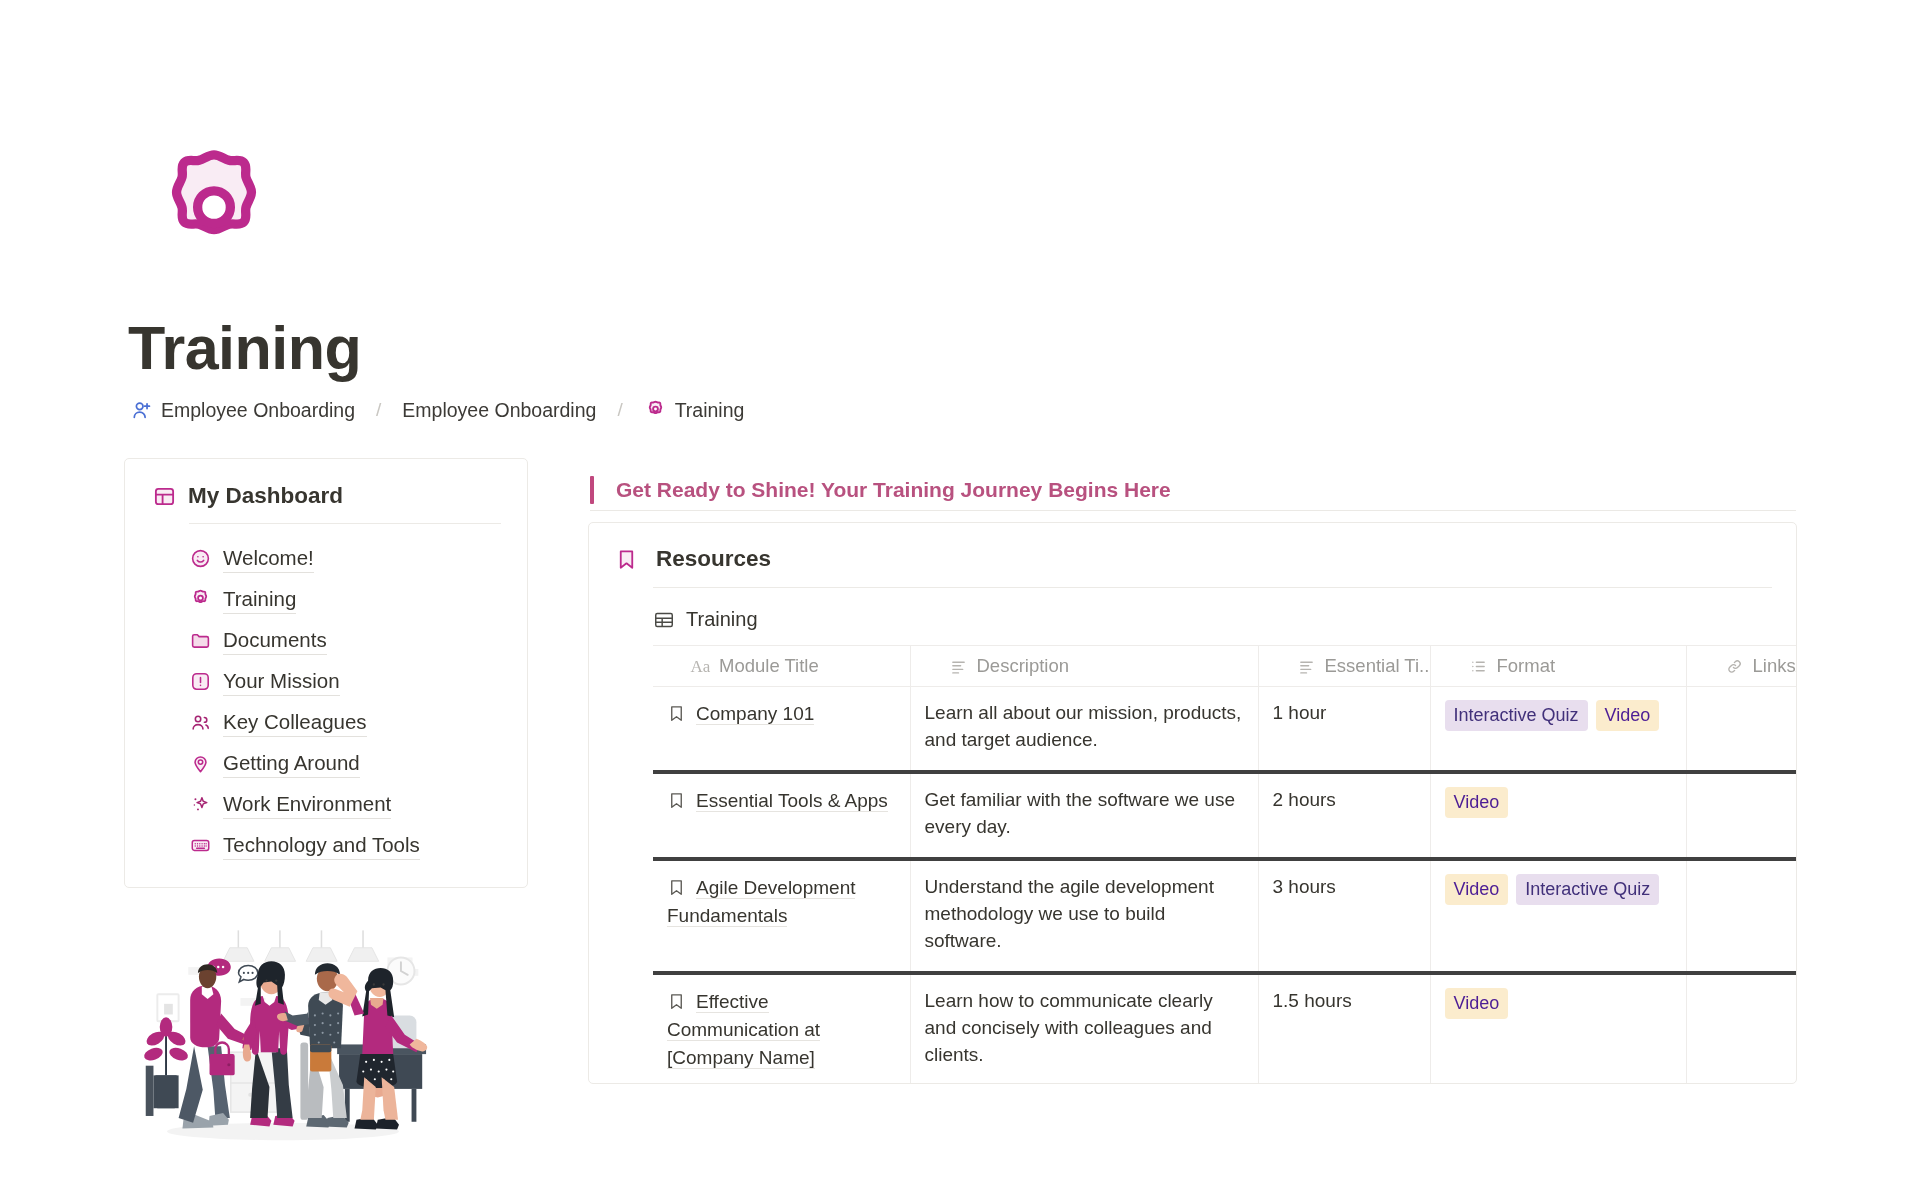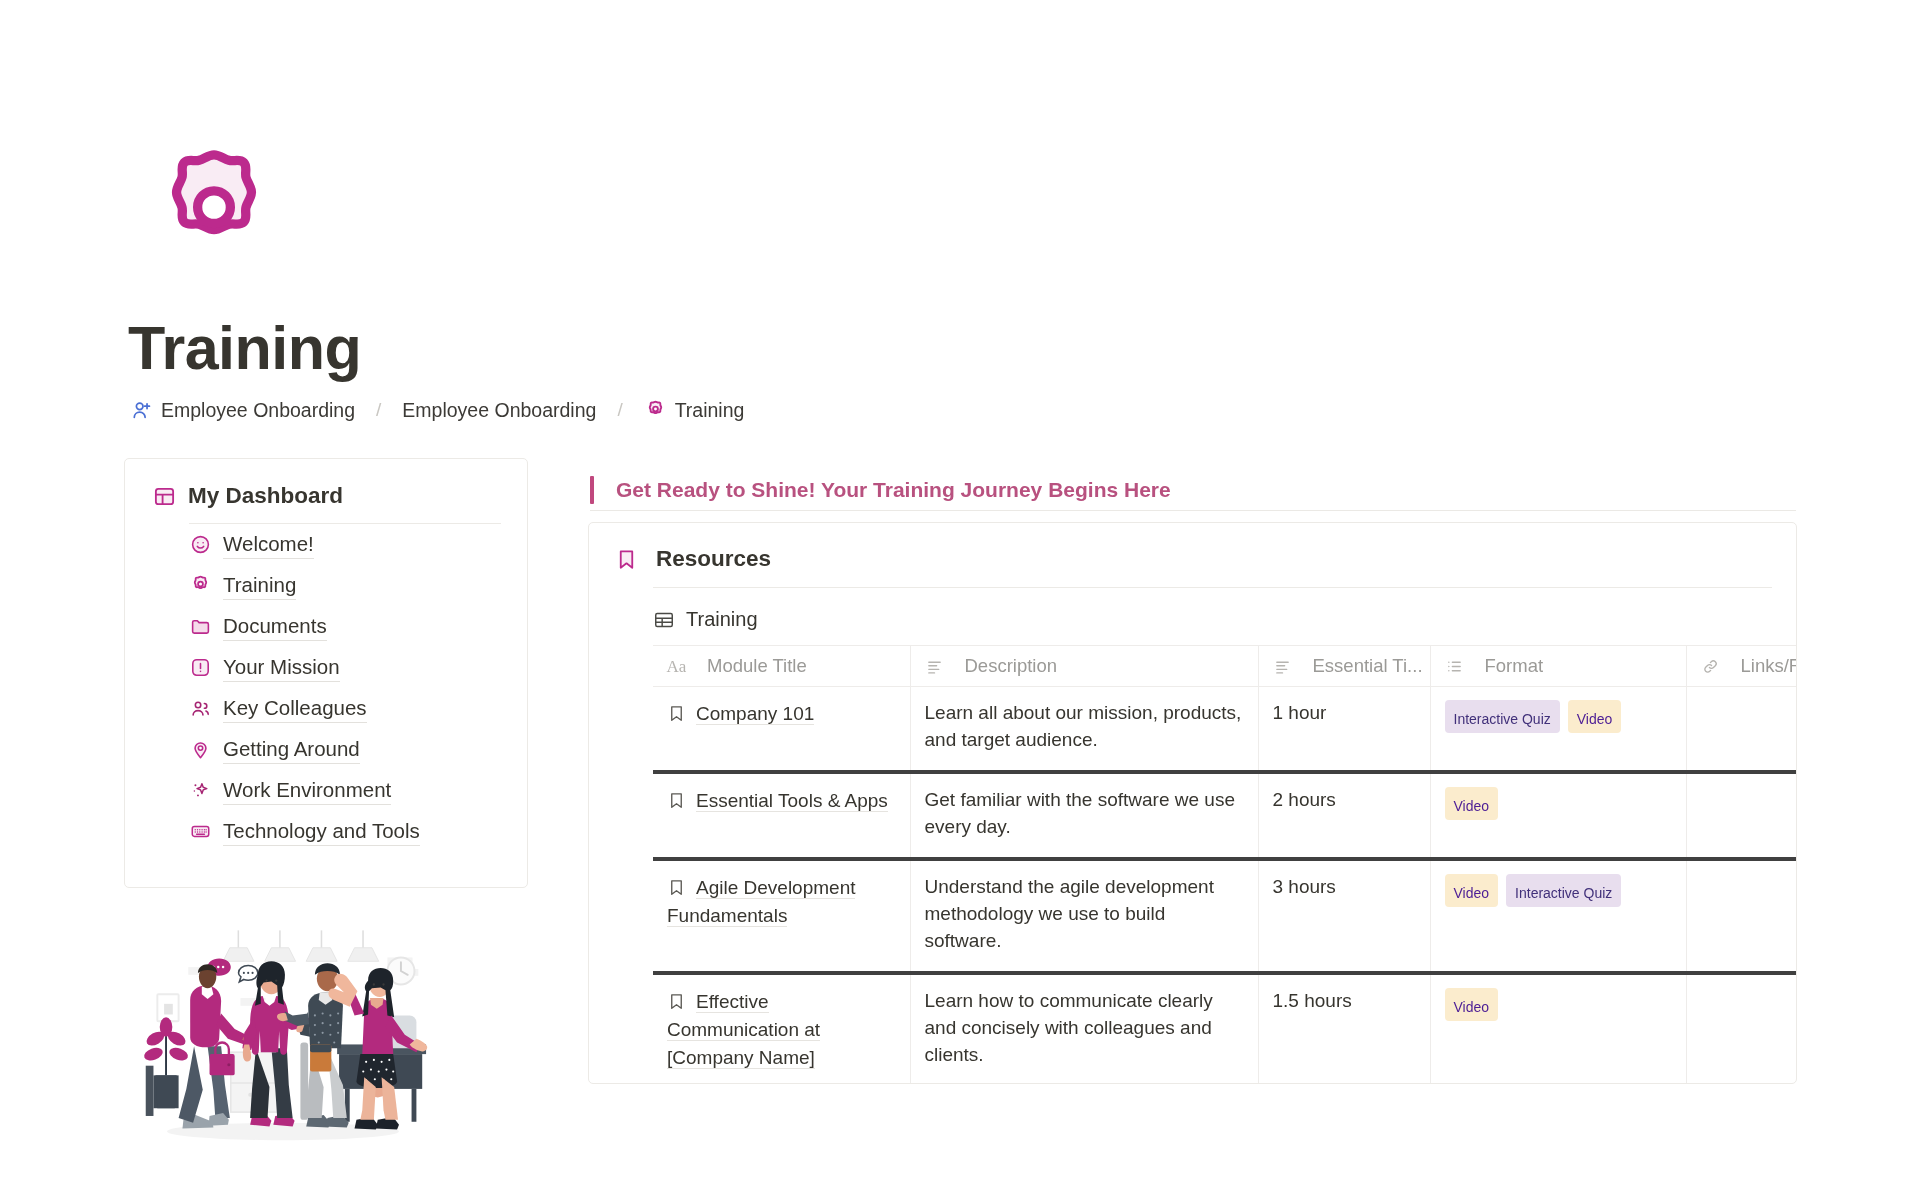--- a/index.html
+++ b/index.html
@@ -96,20 +96,21 @@
     font-size: 22.5px;
     font-weight: bold;
     color: #37352f;
   }
   .dash-rule {
     margin: 14px 0 0 38px;
     height: 1px;
     background: #eceae6;
   }
   .dash-list {
+    margin-top: 14px;
     padding-left: 38px;
   }
   .dash-item {
     display: flex;
     align-items: center;
     gap: 12px;
     height: 41px;
   }
   .dash-item .d-ico {
     width: 22px; height: 22px; flex: 0 0 auto;
@@ -230,21 +231,22 @@
     height: 40px;
     padding: 0 0 0 14px;
     vertical-align: middle;
     white-space: nowrap;
     overflow: hidden;
   }
   table.db th:last-child { border-right: none; }
   table.db th .th-inner {
     display: flex;
     align-items: center;
-    gap: 21px;
+    gap: 9px;
+    margin-left: 24px;
   }
   table.db th .th-ico {
     width: 19px; height: 19px; flex: 0 0 auto;
     display: inline-flex; align-items: center; justify-content: center;
     color: #b6b4b0;
   }
   table.db th .aa-ico {
     font-size: 17px;
     color: #b6b4b0;
     font-family: "Liberation Serif", serif;
@@ -272,23 +274,23 @@
     vertical-align: -3px;
     margin-right: 10px;
   }
   .mod-text {
     border-bottom: 1px solid #e6e4e0;
     line-height: 1.45;
   }
 
   .badges { display: flex; flex-wrap: wrap; gap: 8px; }
   .badge {
-    font-size: 14px;
+    font-size: 18px;
     line-height: 1;
-    padding: 12px 9px 7px 9px;
+    padding: 6px 9px 7px 9px;
     border-radius: 4px;
     white-space: nowrap;
   }
   .badge.quiz { background: #e8deee; color: #41307a; }
   .badge.video { background: #fbeccd; color: #4c1d95; }
 </style>
 </head>
 <body>
 
 <div class="page">

